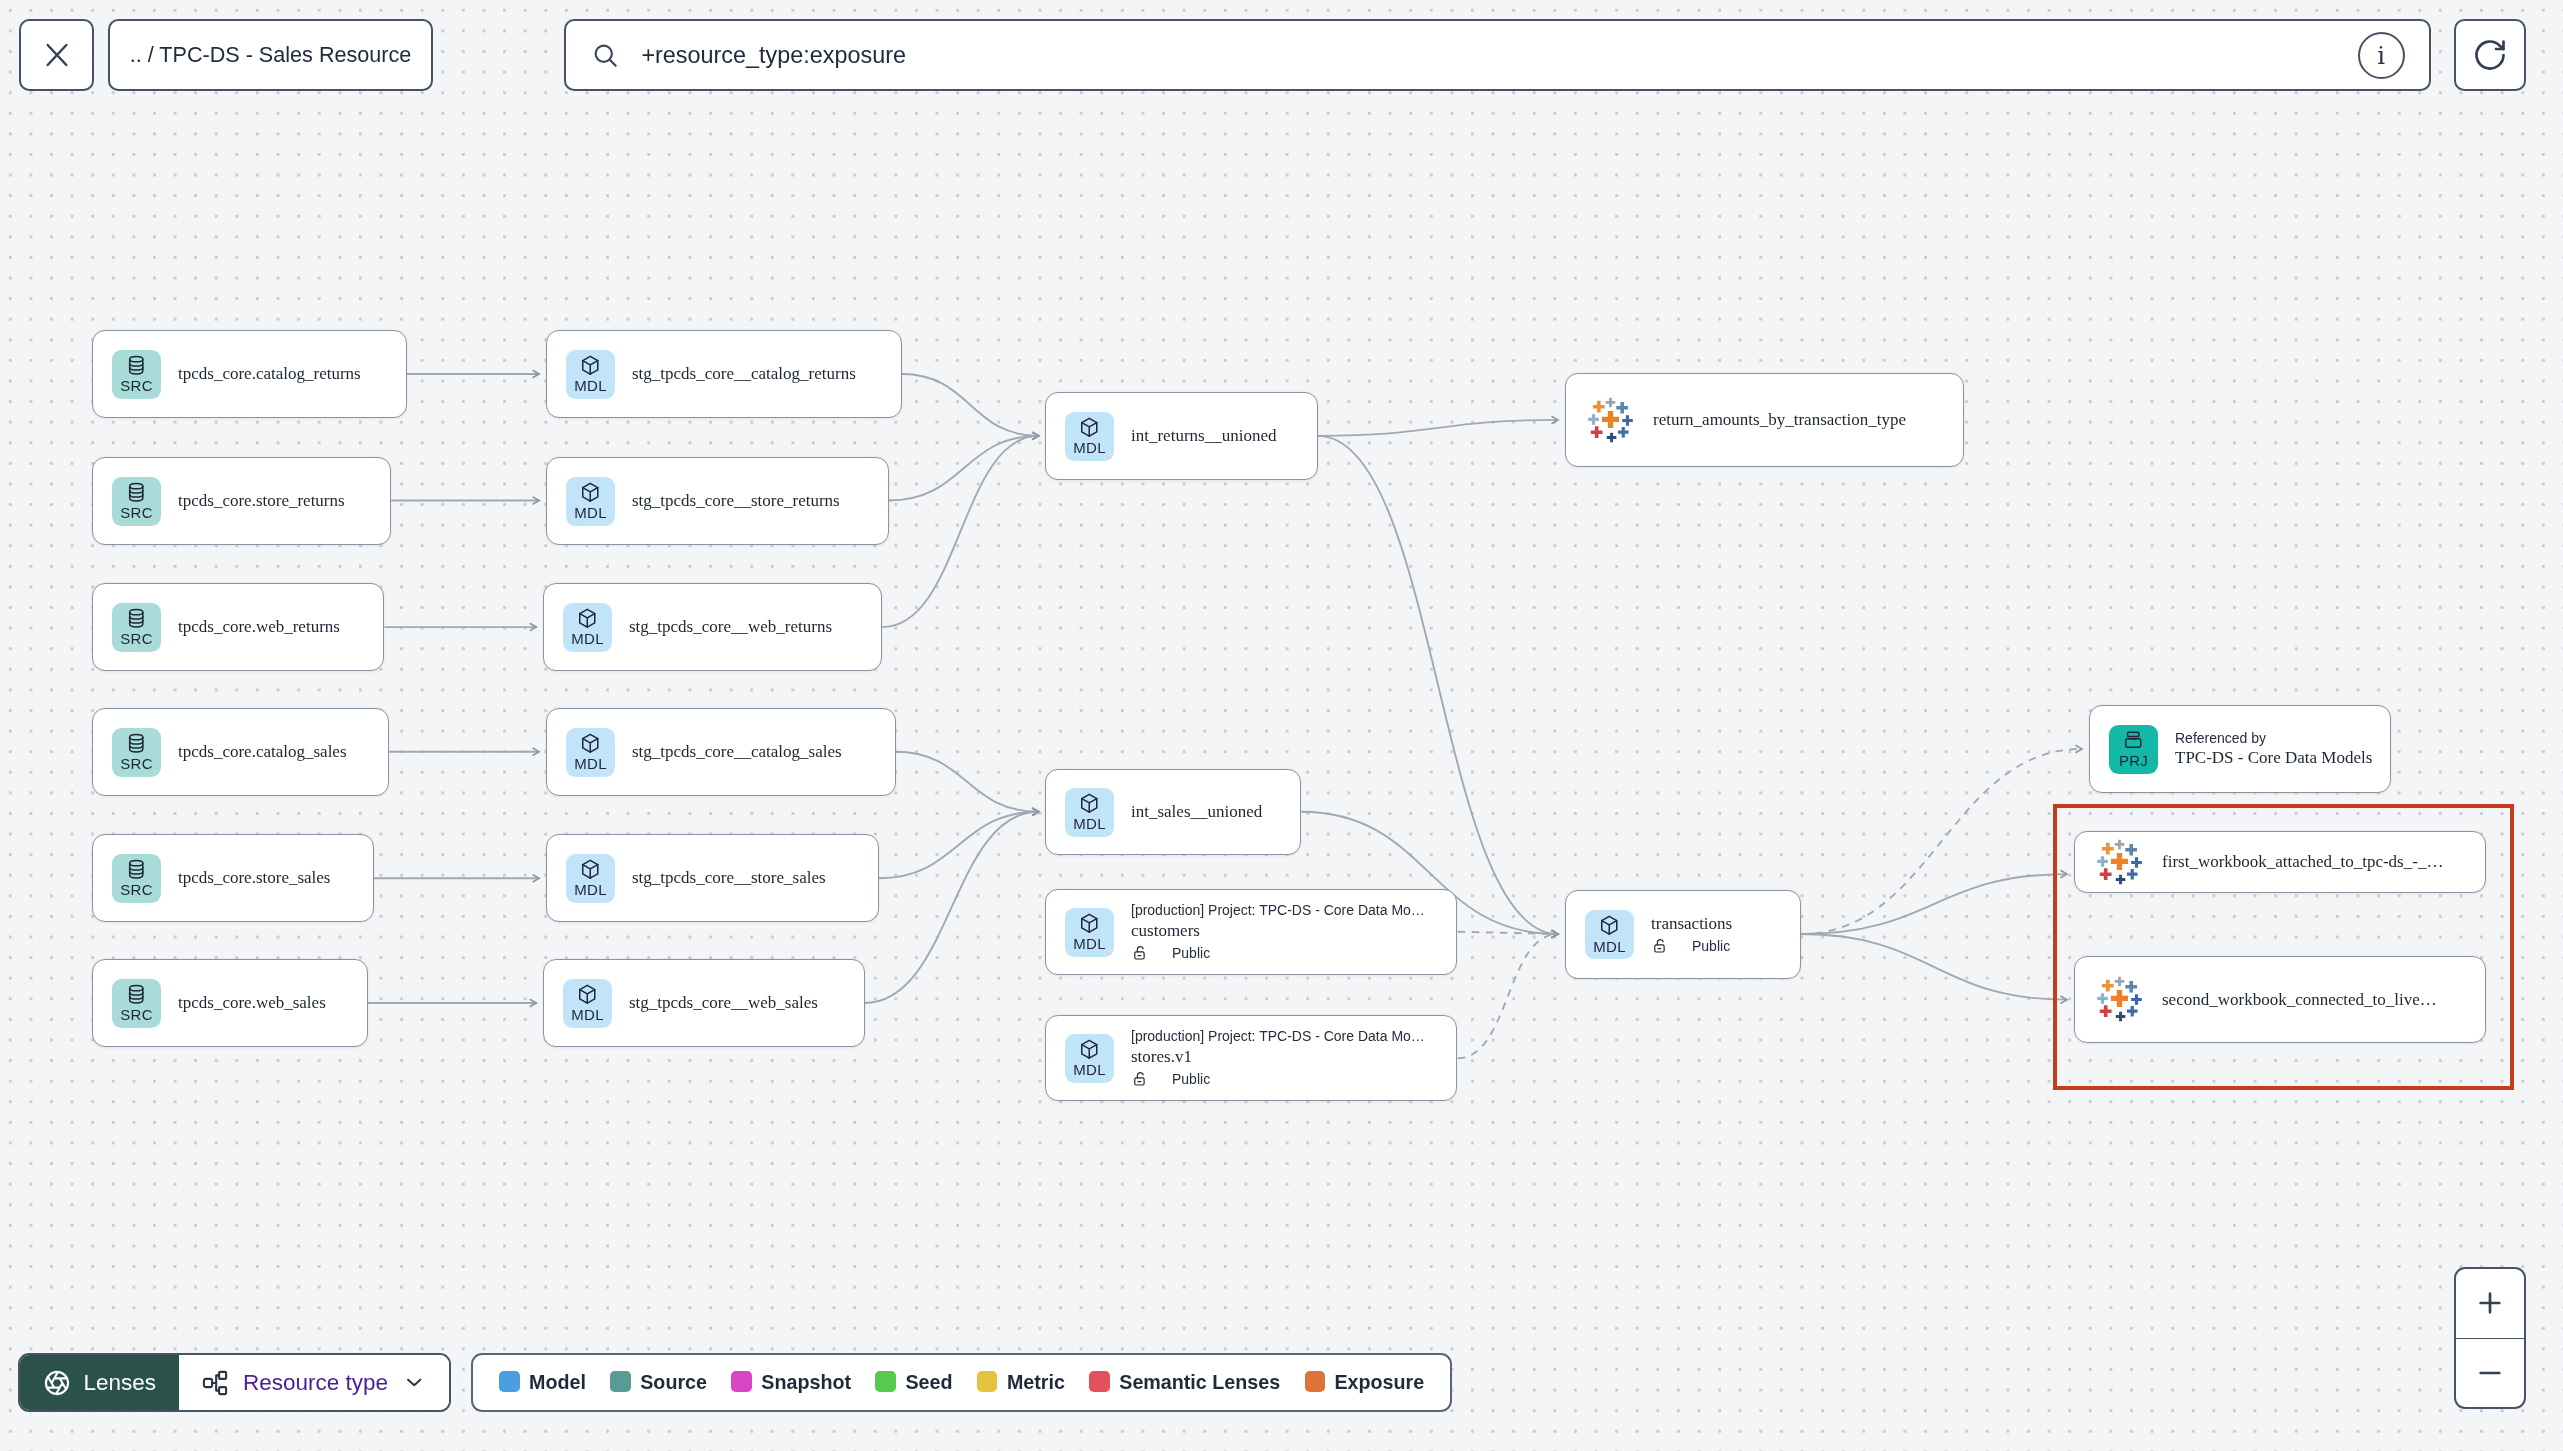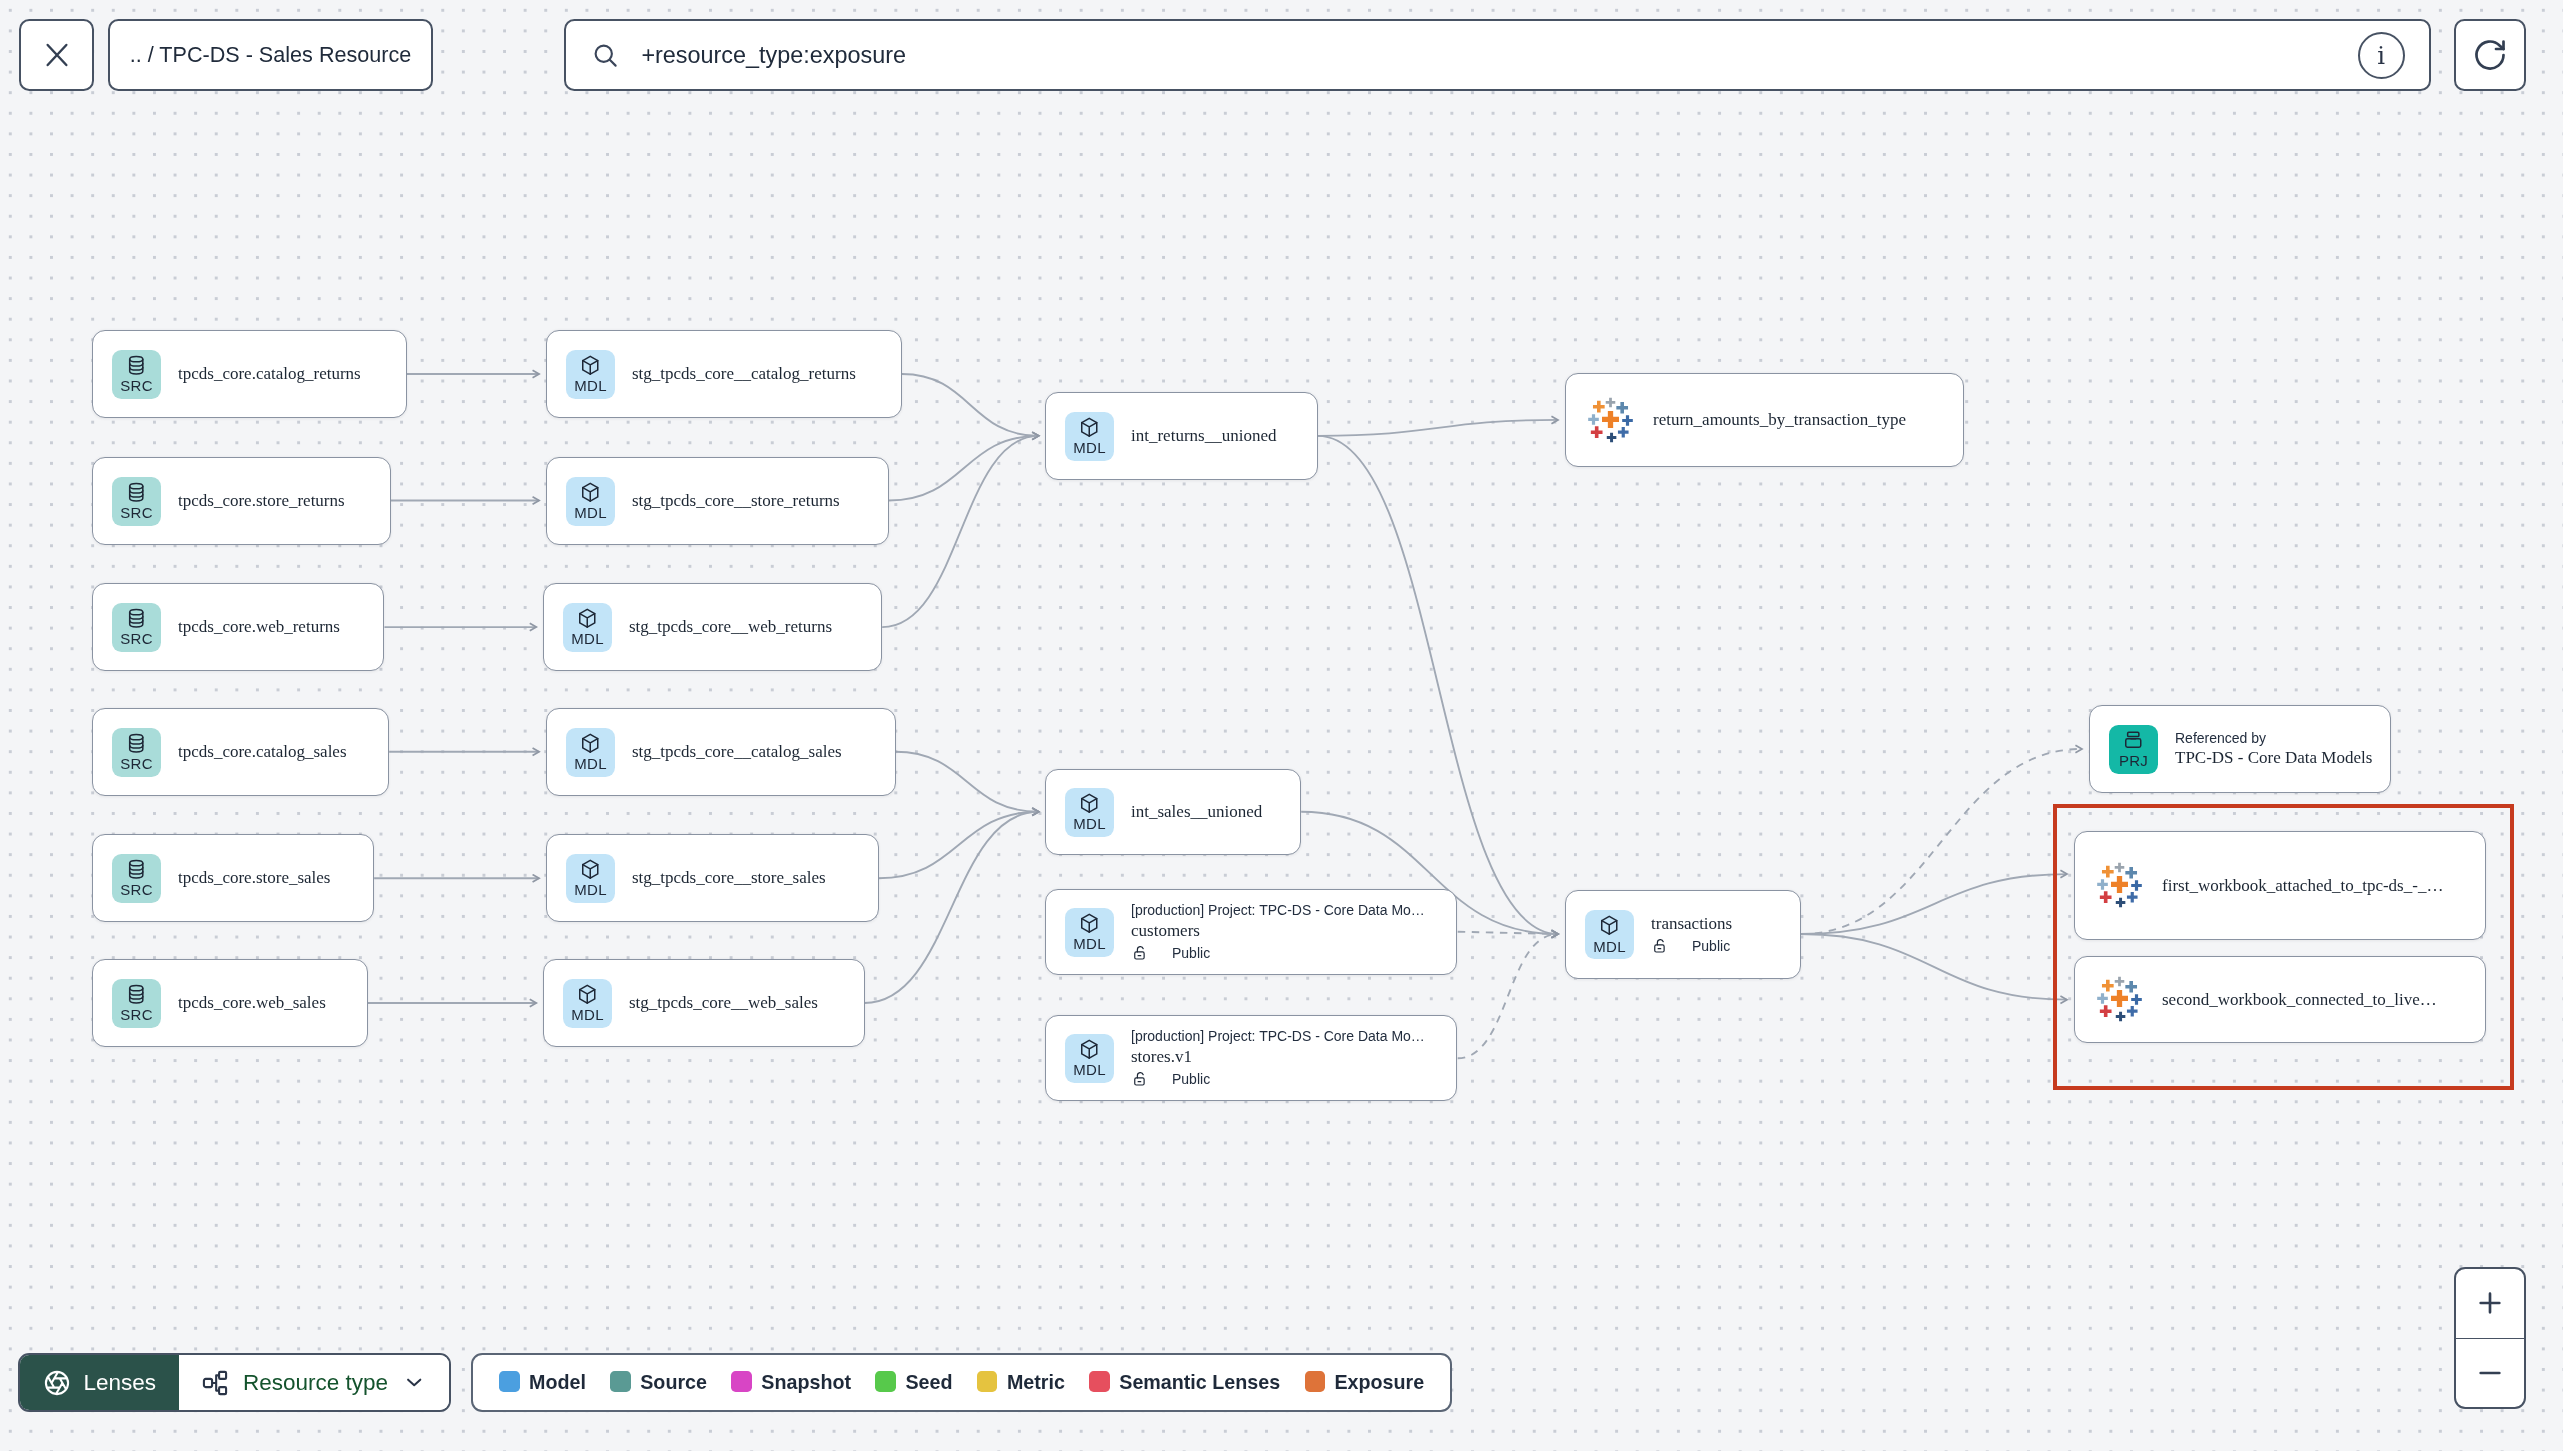--- a/index.html
+++ b/index.html
@@ -35,21 +35,21 @@
   .node-header{font-size:14px;color:#232e3f;white-space:nowrap;}
   .node-title{font-size:17px;color:#1c2633;white-space:nowrap;font-family:Liberation Serif, serif;}
   .node-access{font-size:14px;color:#232e3f;display:flex;align-items:center;gap:23px;}
   #highlight-box{position:absolute;border:4.7px solid #c63a1e;box-sizing:border-box;}
   
   #lens-combo{position:absolute;left:18px;top:1353px;height:59px;display:flex;
     border:2.3px solid #475263;border-radius:11.2px;overflow:hidden;box-sizing:border-box;background:#fff;}
   #lenses-btn{background:#2b524a;color:#fff;display:flex;align-items:center;gap:13px;
     padding:0 22.5px;font-size:22.5px;cursor:pointer;}
   #resource-type-btn{display:flex;align-items:center;gap:14px;padding:0 22.5px;font-size:22.5px;
-    color:#14532d;cursor:pointer;background:#fff;}
+    color:#4c1d95;cursor:pointer;background:#fff;}
   #legend{position:absolute;left:471px;top:1353px;height:59px;background:#fff;
     border:2.3px solid #5a6575;border-radius:11.2px;box-sizing:border-box;
     display:flex;align-items:center;gap:24.4px;padding:0 26px;}
   .lg-item{display:flex;gap:9.4px;font-size:19.7px;font-weight:600;color:#1f2a3a;}
   .lg-swatch{width:20.6px;height:20.6px;border-radius:4.7px;}
   
   #zoom-panel{position:absolute;left:2454px;top:1267px;width:72px;height:142px;background:#fff;
     border:2.3px solid #475263;border-radius:11.2px;box-sizing:border-box;display:flex;flex-direction:column;}
   .zbtn{flex:1;display:flex;align-items:center;justify-content:center;cursor:pointer;}
   #zoom-in-btn{border-bottom:1.9px solid #475263;}
@@ -348,21 +348,21 @@
             <rect x="4" y="10.5" width="16" height="9" rx="1.8"></rect>
             <path d="M9.5 10.5h5"></path>
           </svg>
           <span>PRJ</span>
         </div>
         <div class="ncol">
           <div class="node-header">Referenced by</div>
           <div class="node-title">TPC-DS - Core Data Models</div>
         </div>
       </div>
-      <div class="node" style="left: 2074px; top: 831px; width: 412px; height: 109px;">
+      <div class="node" style="left: 2074px; top: 831px; width: 412px; height: 62px;">
         <svg class="tbl-icon" viewBox="0 0 48 48">
           <path d="M19.5 7h9M24 2.5v9" stroke="#9aa4ae" stroke-width="2.6" fill="none"></path>
           <path d="M7.5 11h11M13 5.5v11" stroke="#ef9136" stroke-width="3.4" fill="none"></path>
           <path d="M29.5 12h11M35 6.5v11" stroke="#5d88ad" stroke-width="3.4" fill="none"></path>
           <path d="M3 23h10M8 18v10" stroke="#8fb0cb" stroke-width="3" fill="none"></path>
           <path d="M16 23h16M24 15v16" stroke="#ee8128" stroke-width="5" fill="none"></path>
           <path d="M35 24h10M40 19v10" stroke="#3a69a5" stroke-width="3" fill="none"></path>
           <path d="M5.5 35h11M11 29.5v11" stroke="#d33f42" stroke-width="3.4" fill="none"></path>
           <path d="M20.5 40h9M25 35.5v9" stroke="#2d4e78" stroke-width="2.8" fill="none"></path>
           <path d="M31 35h10M36 30v10" stroke="#3f6ca8" stroke-width="3" fill="none"></path>

